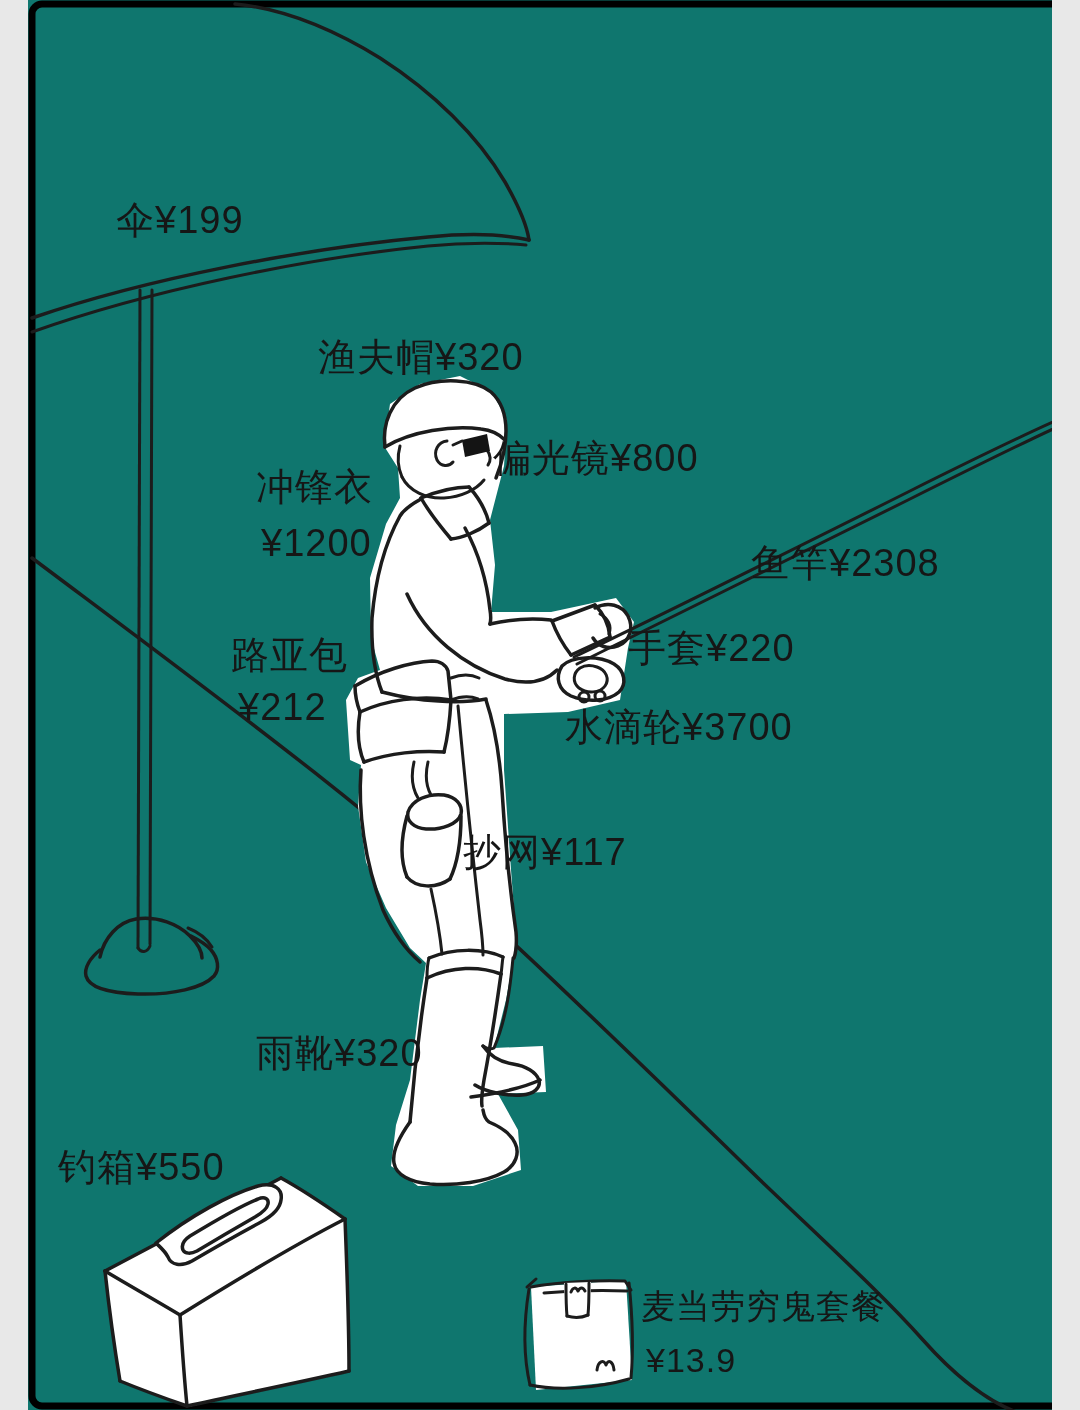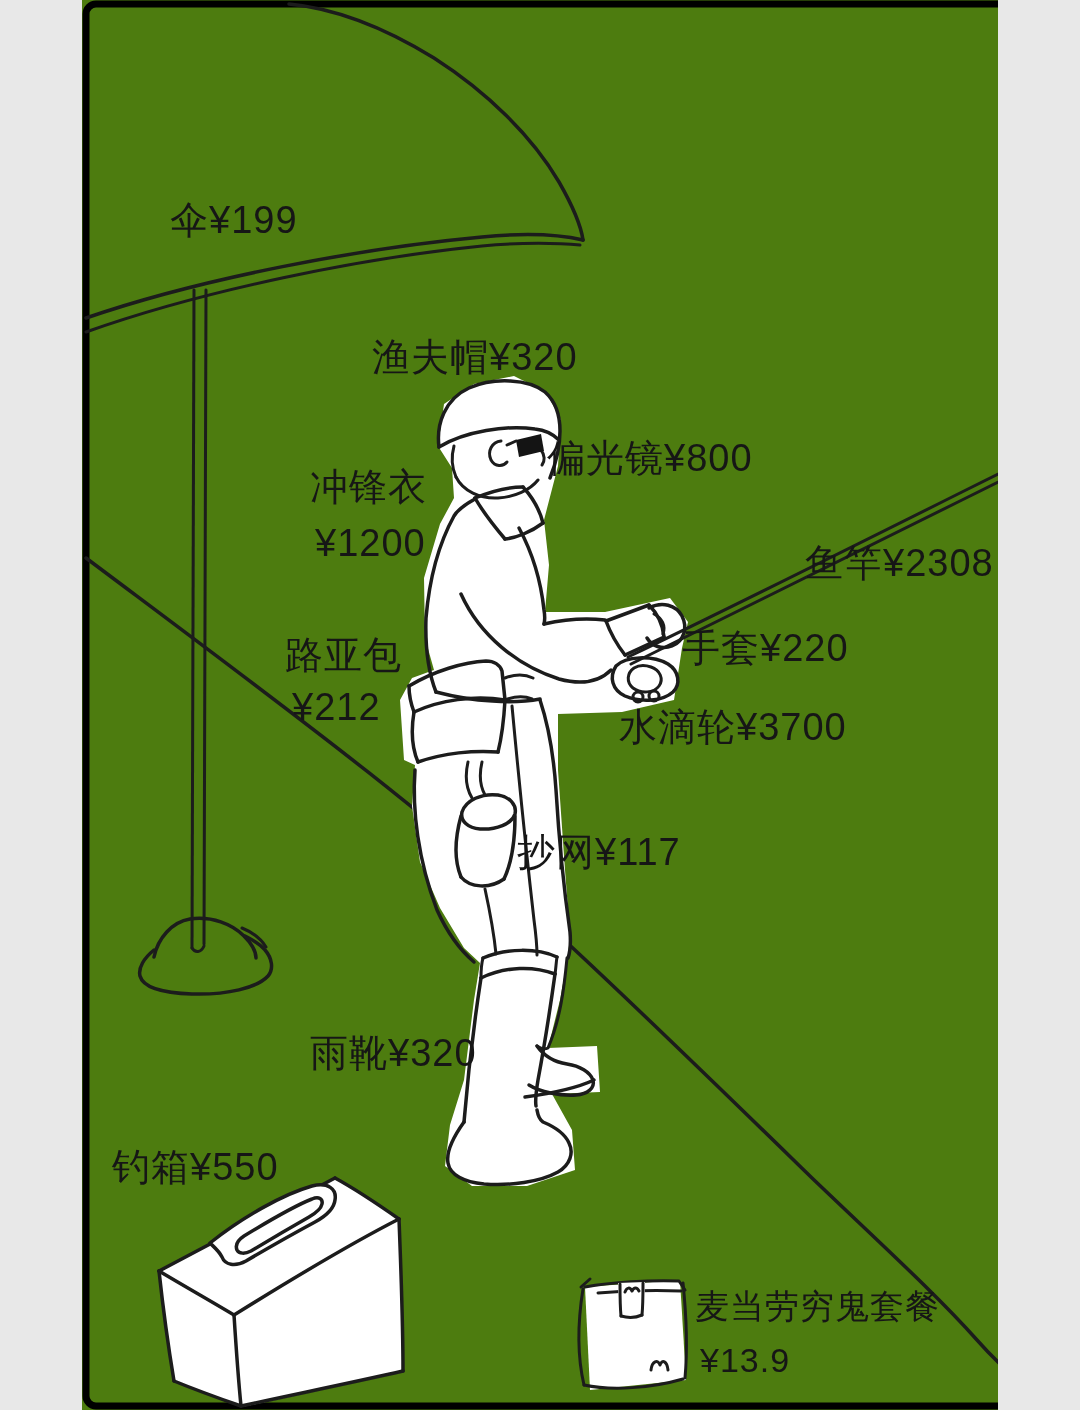--- a/index.html
+++ b/index.html
@@ -1,19 +1,19 @@
 <!DOCTYPE html>
 <html><head>
 <meta charset="utf-8">
 <style>
   html,body{margin:0;padding:0;background:#e8e8e8;}
   .canvas{
     position:relative;
-    width:916px;height:1410px;
-    background:#4d7c0f;
+    width:1024px;height:1410px;
+    background:#0f766e;
     font-family:"Liberation Sans","DejaVu Sans",sans-serif;
     overflow:hidden;
     margin:0 auto;
   }
   svg{position:absolute;left:0;top:0;}
   .ln{fill:none;stroke:#1c1c1c;stroke-width:3.5;stroke-linecap:round;stroke-linejoin:round;}
   .ln-thin{fill:none;stroke:#1c1c1c;stroke-width:3;stroke-linecap:round;stroke-linejoin:round;}
   .wf{fill:#ffffff;stroke:none;}
   .wfl{fill:#ffffff;stroke:#1c1c1c;stroke-width:3.5;stroke-linecap:round;stroke-linejoin:round;}
   .ink{fill:#141414;stroke:none;}

